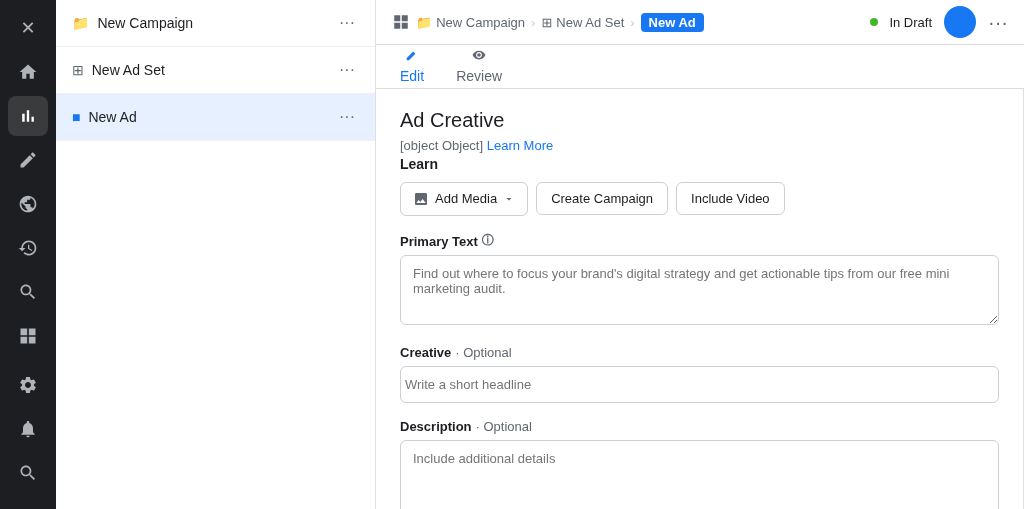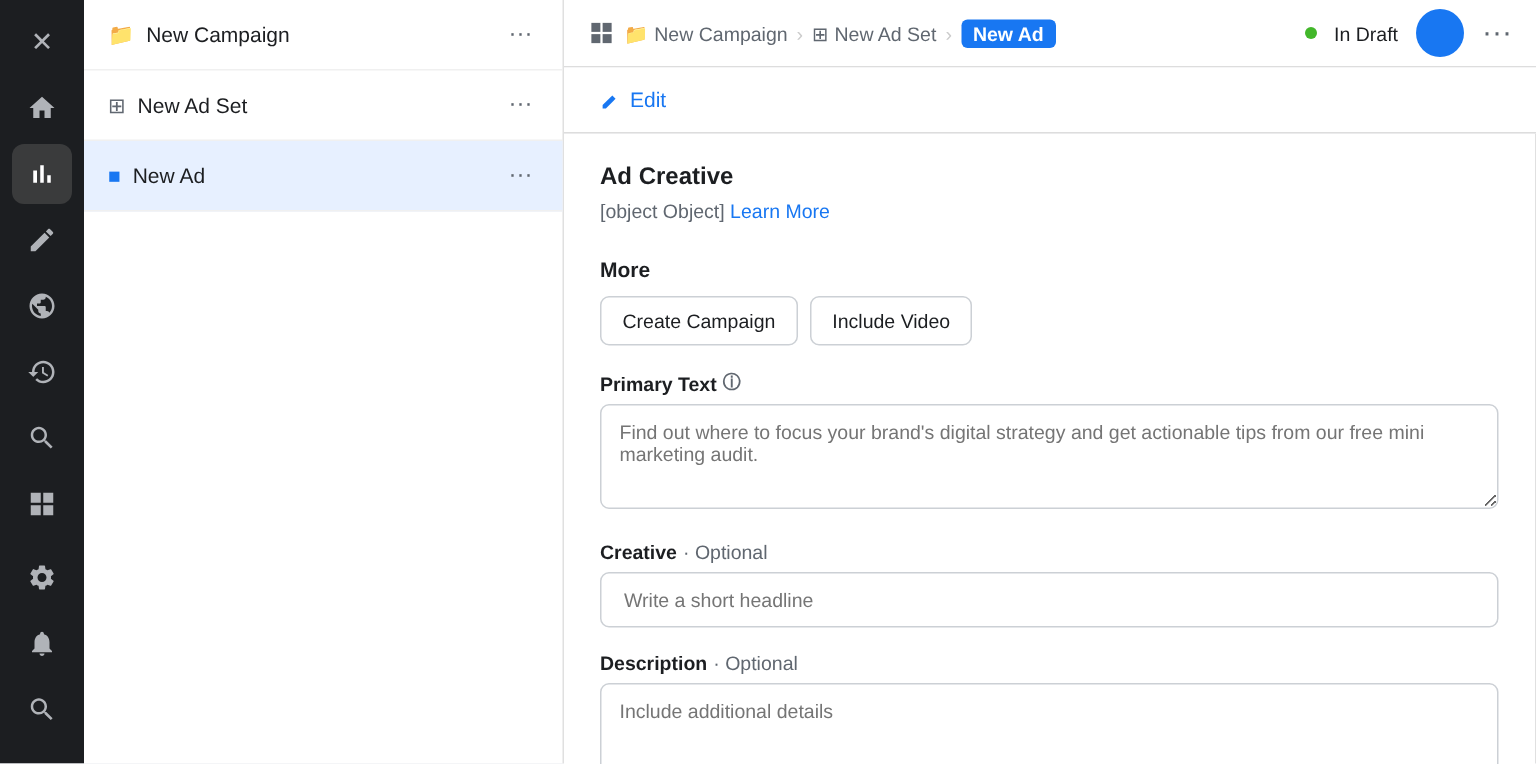--- a/index.html
+++ b/index.html
@@ -52,36 +52,37 @@
     .draft-dot { width: 8px; height: 8px; border-radius: 50%; background: #42b72a; }
     .avatar { width: 32px; height: 32px; border-radius: 50%; background: #1877f2; }
     .more-btn { background: none; border: none; cursor: pointer; color: #606770; font-size: 20px; }
 
     
     .tab-bar {
       background: #fff; border-bottom: 1px solid #ddd; padding: 0 16px; height: 44px;
       display: flex; align-items: center; gap: 16px; flex-shrink: 0;
     }
     .tab-btn {
-      display: flex; align-items: flex-end; gap: 6px; padding: 20px 8px; font-size: 14px;
+      display: flex; align-items: center; gap: 6px; padding: 20px 8px; font-size: 14px;
       cursor: pointer; border: none; background: none; color: #606770; border-bottom: 2px solid transparent;
       margin-bottom: -1px;
+      flex-direction: column;
     }
     .tab-btn.active { color: #1877f2; border-bottom-color: #1877f2; font-weight: 500; }
 
     
     .content-area { display: flex; flex: 1; overflow: hidden; }
 
     
     .ad-creative-panel {
       width: 648px; background: #fff; overflow-y: auto; padding: 20px 24px; border-right: 1px solid #e0e0e0;
       flex-shrink: 0;
     }
-    .panel-title { font-size: 16px; font-weight: 700; color: #1c1e21; margin-bottom: 4px; }
-    .panel-desc { font-size: 13px; color: #606770; line-height: 1.5; margin-bottom: 20px; }
+    .panel-title { font-size: 20px; font-weight: 400; color: #1c1e21; margin-bottom: 4px; }
+    .panel-desc { font-size: 13px; color: #606770; line-height: 1.5; }
     .panel-desc a { color: #1877f2; text-decoration: none; }
 
     .section-label { font-size: 14px; font-weight: 600; color: #1c1e21; margin-bottom: 10px; }
     .media-controls { display: flex; align-items: center; gap: 8px; margin-bottom: 14px; }
     .add-media-btn {
       display: flex; align-items: center; gap: 6px; padding: 8px 12px; border: 1px solid #ccd0d5;
       border-radius: 6px; background: #fff; cursor: pointer; font-size: 13px; color: #1c1e21;
     }
     .media-action-btn {
       padding: 8px 14px; border: 1px solid #ccd0d5; border-radius: 6px; background: #fff;
@@ -90,21 +91,21 @@
 
     .form-section { margin-bottom: 16px; }
     .form-label { font-size: 13px; font-weight: 600; color: #1c1e21; margin-bottom: 6px; display: flex; align-items: flex-end; gap: 4px; }
     .form-label-optional { font-weight: 400; color: #606770; }
     .form-label-info { color: #606770; font-size: 12px; cursor: pointer; }
     .form-textarea {
       width: 100%; border: 1px solid #ccd0d5; border-radius: 6px; padding: 10px 12px;
       font-size: 13px; color: #1c1e21; resize: vertical; outline: none; min-height: 70px;
     }
     .form-input {
-      width: 100%; border: 1px solid #ccd0d5; border-radius: 6px; padding: 10px 15px;
+      width: 100%; border: 1px solid #ccd0d5; border-radius: 6px; padding: 10px 4px;
       font-size: 13px; color: #1c1e21; outline: none;
     }
 
     
     ::-webkit-scrollbar { width: 6px; }
     ::-webkit-scrollbar-track { background: #f1f1f1; }
     ::-webkit-scrollbar-thumb { background: #ccc; border-radius: 3px; }
   </style>
 </head>
 <body>
@@ -227,34 +228,49 @@
     </div>
   </div>
 
   <div class="tab-bar">
     <button class="tab-btn active">
       <svg width="14" height="14" viewBox="0 0 24 24" fill="currentColor">
           <path d="M3 17.25V21h3.75L17.81 9.94l-3.75-3.75L3 17.25z"></path>
         </svg>
       <span>Edit</span>
     </button>
+    <button class="tab-btn">
+      <svg width="14" height="14" viewBox="0 0 24 24" fill="currentColor">
+          <path d="M12 4.5C7 4.5 2.73 7.61 1 12c1.73 4.39 6 7.5 11 7.5s9.27-3.11 11-7.5c-1.73-4.39-6-7.5-11-7.5zM12 17c-2.76 0-5-2.24-5-5s2.24-5 5-5 5 2.24 5 5-2.24 5-5 5zm0-8c-1.66 0-3 1.34-3 3s1.34 3 3 3 3-1.34 3-3-1.34-3-3-3z"></path>
+        </svg>
+      <span>Review</span>
+    </button>
   </div>
 
   <div class="content-area">
 
     <div class="ad-creative-panel">
       <h2 class="panel-title">Ad Creative</h2>
       <p class="panel-desc">
         <span>[object Object]</span>
         <a href="#">Learn More</a>
       </p>
 
       <div class="form-section">
-        <div class="section-label">More</div>
+        <div class="section-label">Learn</div>
         <div class="media-controls">
+          <button class="add-media-btn">
+            <svg width="16" height="16" viewBox="0 0 24 24" fill="#606770">
+                <path d="M21 19V5c0-1.1-.9-2-2-2H5c-1.1 0-2 .9-2 2v14c0 1.1.9 2 2 2h14c1.1 0 2-.9 2-2zM8.5 13.5l2.5 3.01L14.5 12l4.5 6H5l3.5-4.5z"></path>
+              </svg>
+            <span>Add Media</span>
+            <svg width="12" height="12" viewBox="0 0 24 24" fill="#606770">
+                <path d="M7 10l5 5 5-5z"></path>
+              </svg>
+          </button>
           <button class="media-action-btn">Create Campaign</button>
           <button class="media-action-btn">Include Video</button>
         </div>
       </div>
 
       <div class="form-section">
         <div class="form-label">
           <span>Primary Text</span>
           <span class="form-label-info">ⓘ</span>
         </div>

